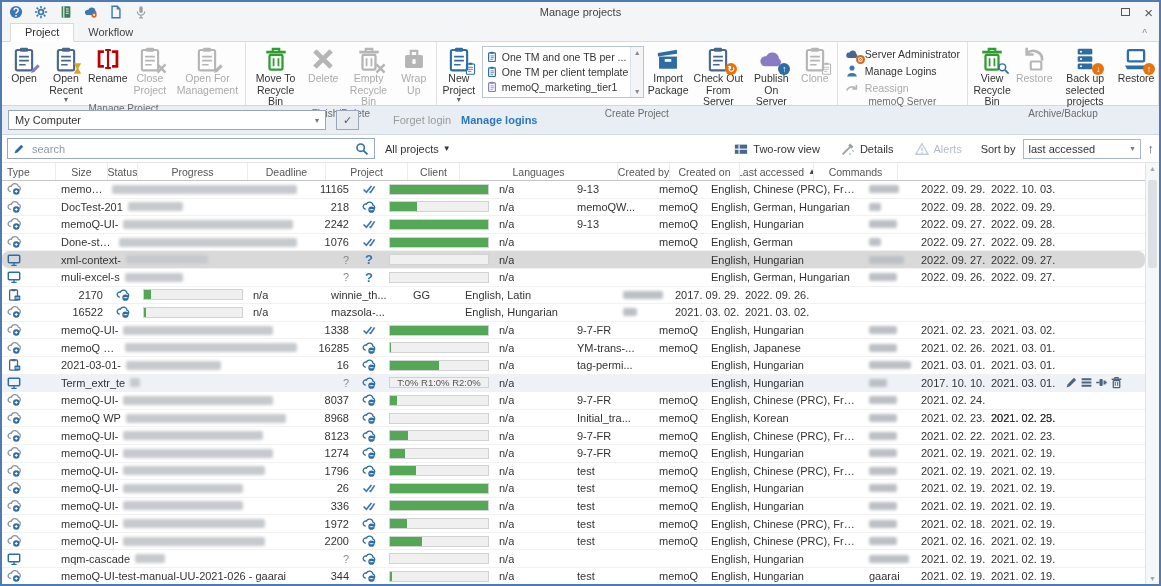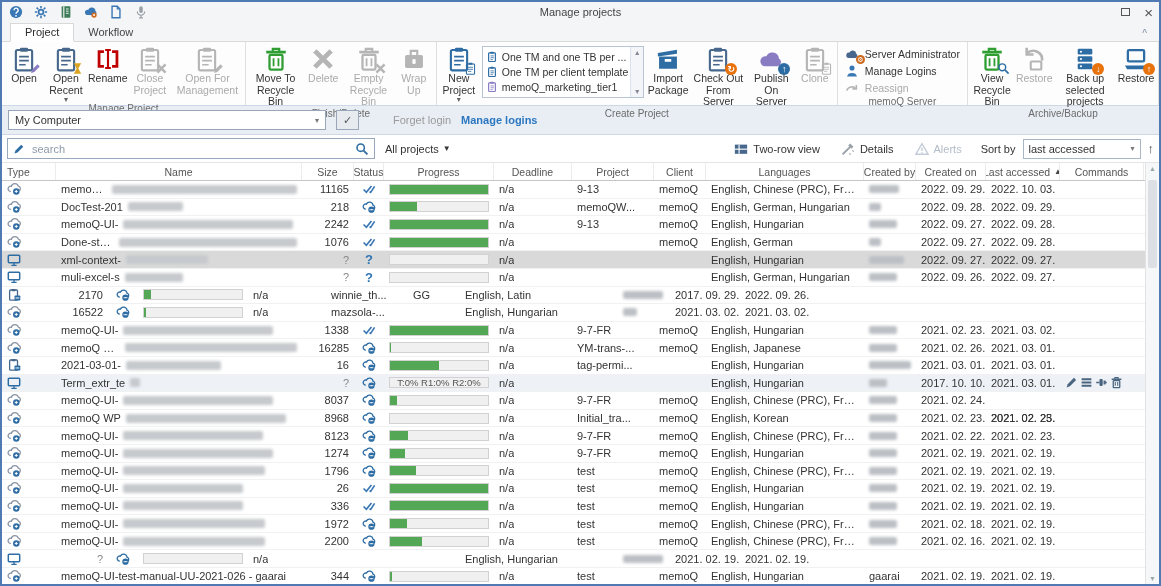--- a/index.html
+++ b/index.html
@@ -59,21 +59,21 @@
   .sortdd{width:118px;height:20px;border:1px solid #a9b6c6;background:#fff;display:flex;align-items:center;justify-content:space-between;padding:0 5px;cursor:pointer;}
   .sortdd .arr{color:#777;font-size:8px;}
   .uparr{color:#444;font-size:13px;cursor:pointer;}
   
   .listarea{position:relative;height:421px;}
   .thead{display:flex;height:18px;border-bottom:1px solid #c6c6c6;background:#fff;padding-right:14px;}
   .th{font-size:10.5px;color:#555;display:flex;align-items:center;justify-content:center;border-right:1px solid #ececec;height:100%;overflow:hidden;white-space:nowrap;cursor:pointer;}
   .th .sorti{font-size:8px;margin-left:4px;color:#444;}
   .tbody{height:403px;overflow:hidden;padding-right:14px;}
   .row{display:flex;height:17.6px;align-items:center;border-bottom:1px solid #f1f1f1;cursor:pointer;}
-  .row.sel{background:#d9d9d9;}
+  .row.sel{background:#d9d9d9;border-radius:7px;}
   .row.hov{background:#eef2f7;}
   .cell{height:100%;display:flex;align-items:center;overflow:hidden;white-space:nowrap;font-size:11px;color:#333;padding:0 5px;}
   .cell.r{justify-content:flex-end;}
   .blur{display:inline-block;height:9px;background:#c6c9cd;border-radius:2px;filter:blur(1.6px);margin-left:5px;flex:none;}
   .blur.cb{height:8px;margin-left:0;background:#bcc0c5;}
   .track{width:101px;height:11px;background:#f0f0f0;border:1px solid #d2d2d2;position:relative;display:flex;align-items:center;}
   .fill{height:100%;background:#54a754;}
   .ptext{position:absolute;left:0;right:0;text-align:center;font-size:9.5px;color:#555;line-height:10px;}
   .qmark{color:#2e75b6;font-weight:bold;font-size:13px;}
   .cmds{display:flex;gap:2px;align-items:center;}
@@ -618,23 +618,20 @@
       </div>
       <span class="uparr">↑</span>
     </div>
   </div>
 
   <div class="listarea">
     <div class="thead" id="thead">
         <div class="th" style="width: 54px; justify-content: flex-start; padding-left: 5px;">
           <span>Type</span>
         </div>
-        <div class="th" style="width: 246px;">
-          <span>Name</span>
-        </div>
         <div class="th" style="width: 52px;">
           <span>Size</span>
         </div>
         <div class="th" style="width: 30px;">
           <span>Status</span>
         </div>
         <div class="th" style="width: 110px;">
           <span>Progress</span>
         </div>
         <div class="th" style="width: 78px;">
@@ -1631,20 +1628,24 @@
           <div class="cell" style="width: 74px;">
             <span>2021. 02. 19.</span>
           </div>
           <div class="cell" style="width: 84px;"></div>
         </div>
         <div class="row">
           <div class="cell" style="width: 54px;">
             <svg class="c-blue" width="14" height="14">
               <use href="#s-monitor16"></use>
             </svg>
+          </div>
+          <div class="cell" style="width: 246px;">
+            <span style="overflow: hidden; text-overflow: ellipsis;">mqm-cascade</span>
+            <span class="blur" style="width: 30px;"></span>
           </div>
           <div class="cell r" style="width: 52px;">
             <span style="color: rgb(136, 136, 136);">?</span>
           </div>
           <div class="cell" style="width: 30px; justify-content: center;">
             <svg class="c-blue" width="14" height="14">
               <use href="#s-cloudsync"></use>
             </svg>
           </div>
           <div class="cell" style="width: 110px;">

